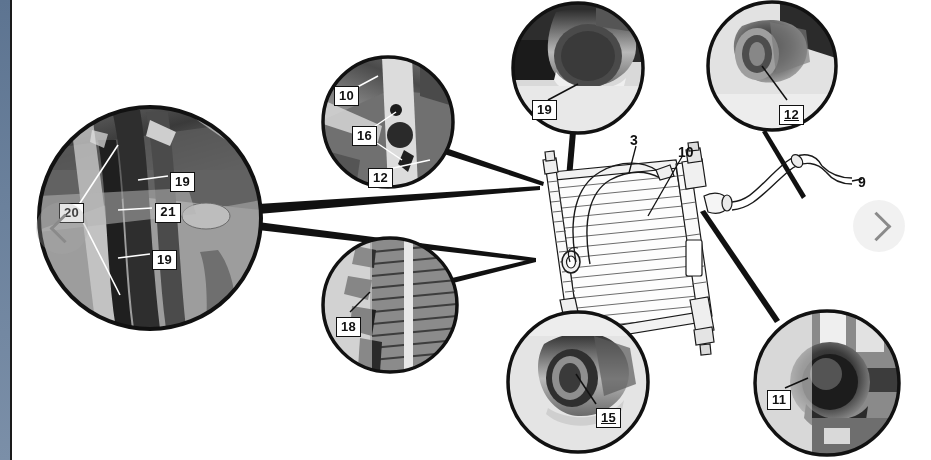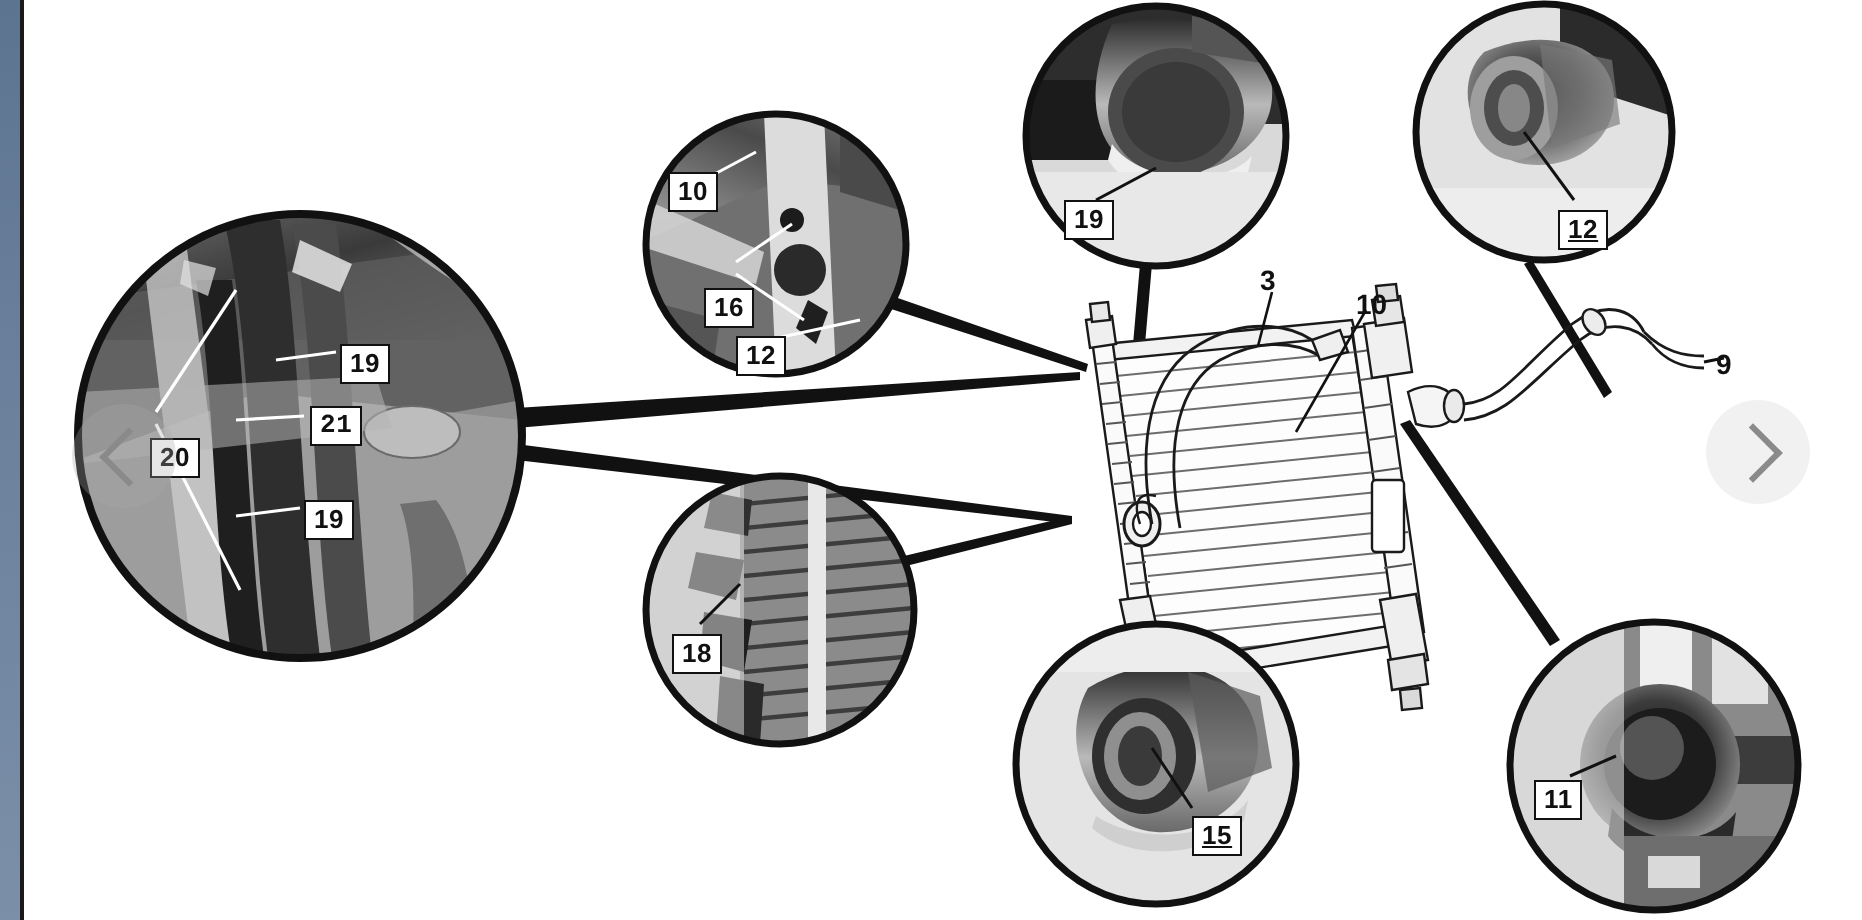--- a/index.html
+++ b/index.html
@@ -332,24 +332,24 @@
         <path d="M755 311 H812 V455 H755 Z" fill="#dcdcdc" opacity="0.6"></path>
       </g>
       <circle cx="827" cy="383" r="72" fill="none" stroke="#111" stroke-width="3.5"></circle>
       <line x1="785" y1="388" x2="808" y2="378" stroke="#111" stroke-width="1.5"></line>
     </g>
   </svg>
 
   <div class="numbox" style="left:170px;top:172px;">19</div>
   <div class="numbox" style="left:155px;top:203px;font-family:Liberation Mono, monospace;">21</div>
   <div class="numbox" style="left:152px;top:250px;">19</div>
-  <div class="numbox" style="left:59px;top:219px;margin-left:16px;">20</div>
+  <div class="numbox" style="left:59px;top:203px;">20</div>
 
   <div class="numbox" style="left:334px;top:86px;">10</div>
-  <div class="numbox" style="left:352px;top:144px;">16</div>
+  <div class="numbox" style="left:352px;top:126px;">16</div>
   <div class="numbox" style="left:368px;top:168px;">12</div>
 
   <div class="numbox" style="left:532px;top:100px;">19</div>
   <div class="numbox" style="left:779px;top:105px;text-decoration:underline;">12</div>
   <div class="numbox" style="left:336px;top:317px;">18</div>
   <div class="numbox" style="left:596px;top:408px;text-decoration:underline;">15</div>
   <div class="numbox" style="left:767px;top:390px;">11</div>
 
   <div class="numplain" style="left:858px;top:174px;">9</div>
   <div class="numplain" style="left:678px;top:144px;">10</div>

